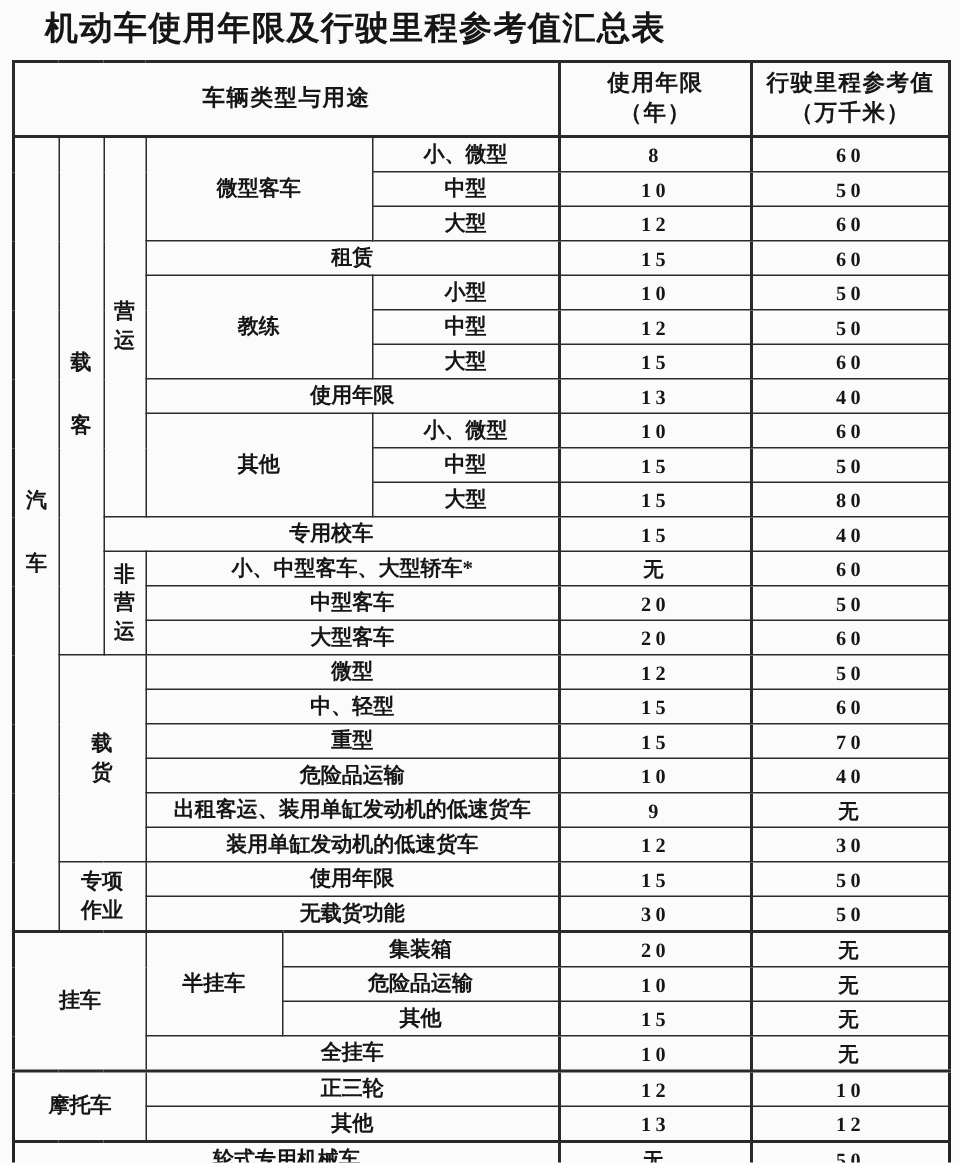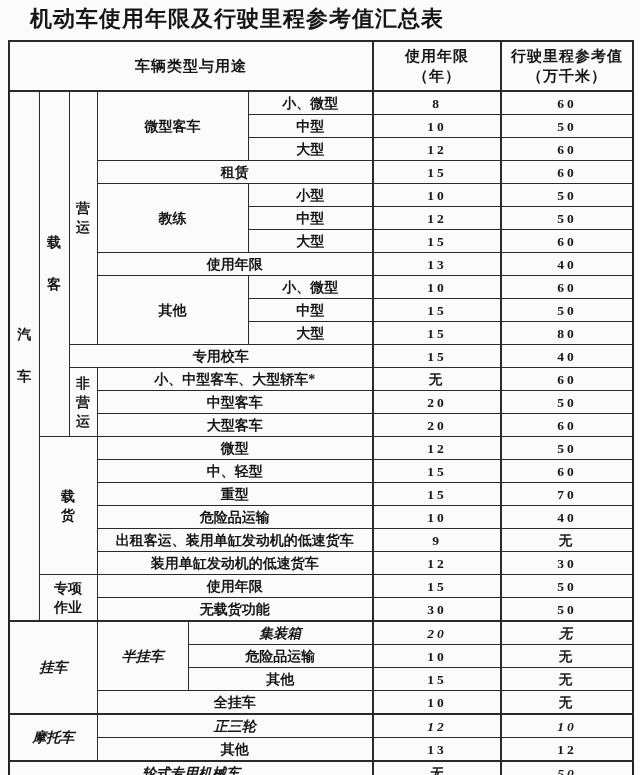--- a/index.html
+++ b/index.html
@@ -53,21 +53,21 @@
     letter-spacing: 1px;
   }
   .grid tbody td {
     height: 22px;
     font-size: 14px;
     line-height: 15px;
   }
   
   .grid td.num { border-left-width: 2px; letter-spacing: 3px; font-size: 13.5px; }
   
-  .grid tr.sect td { border-top-width: 2px; font-style: italic; }
+  .grid tr.sect td { border-top-width: 2px; }
   
   .grid td.v  { white-space: pre-line; line-height: 19px; letter-spacing: 0; }
   .grid td.v2 { white-space: pre-line; line-height: 42px; letter-spacing: 0; }
   .grid td.two{ white-space: pre-line; line-height: 19px; margin-top: 24px; }
 </style>
 </head>
 <body>
 
 <div class="page">
 

